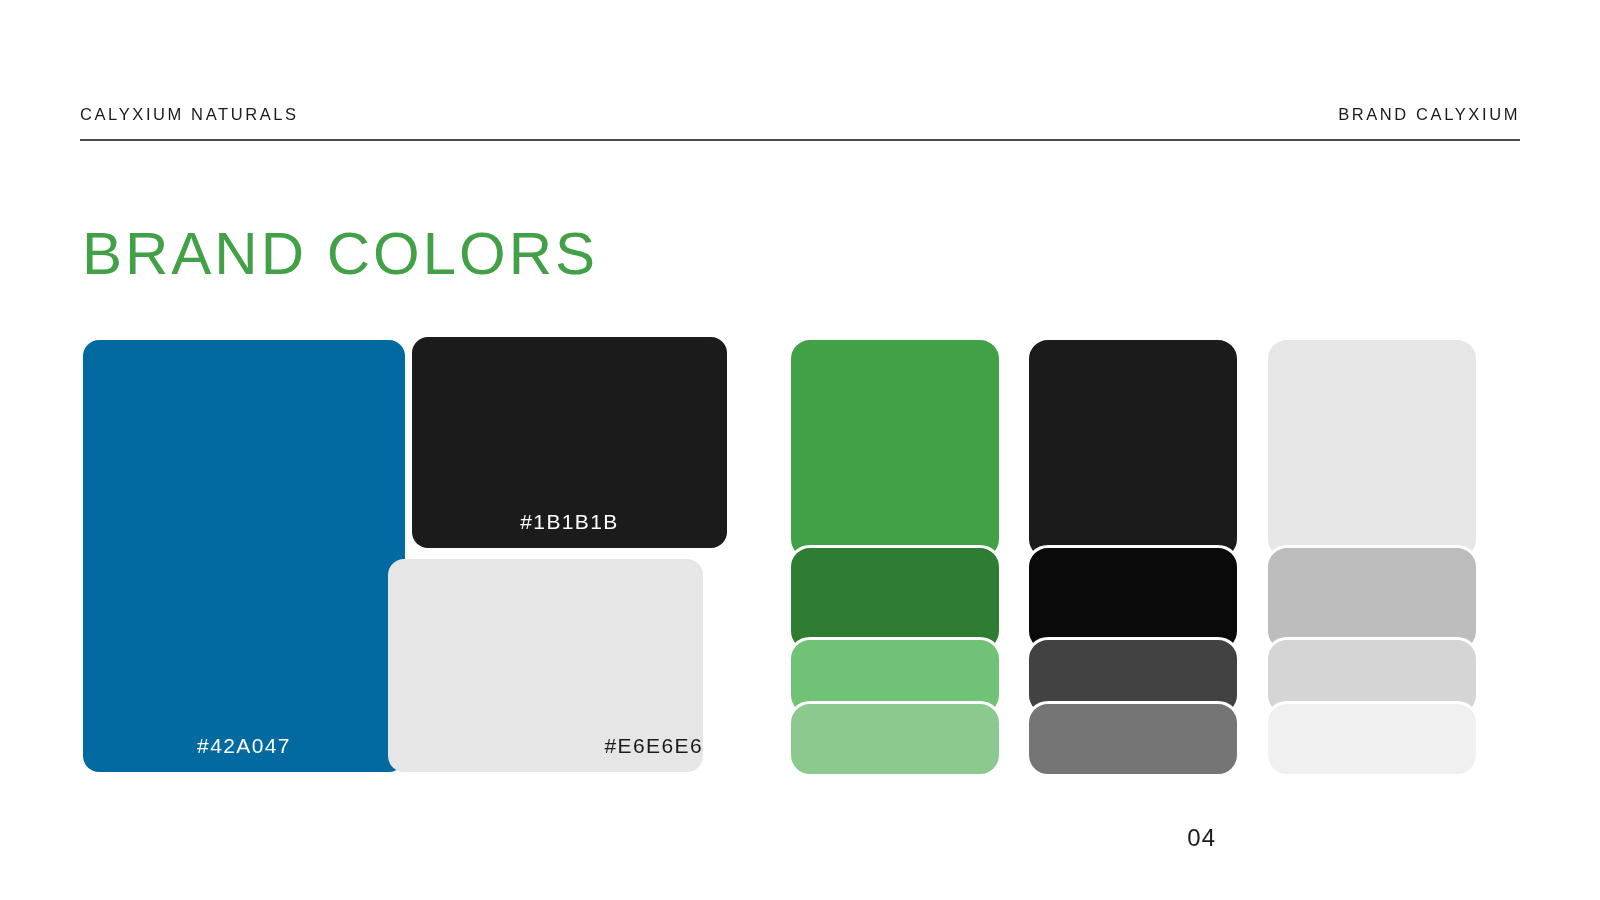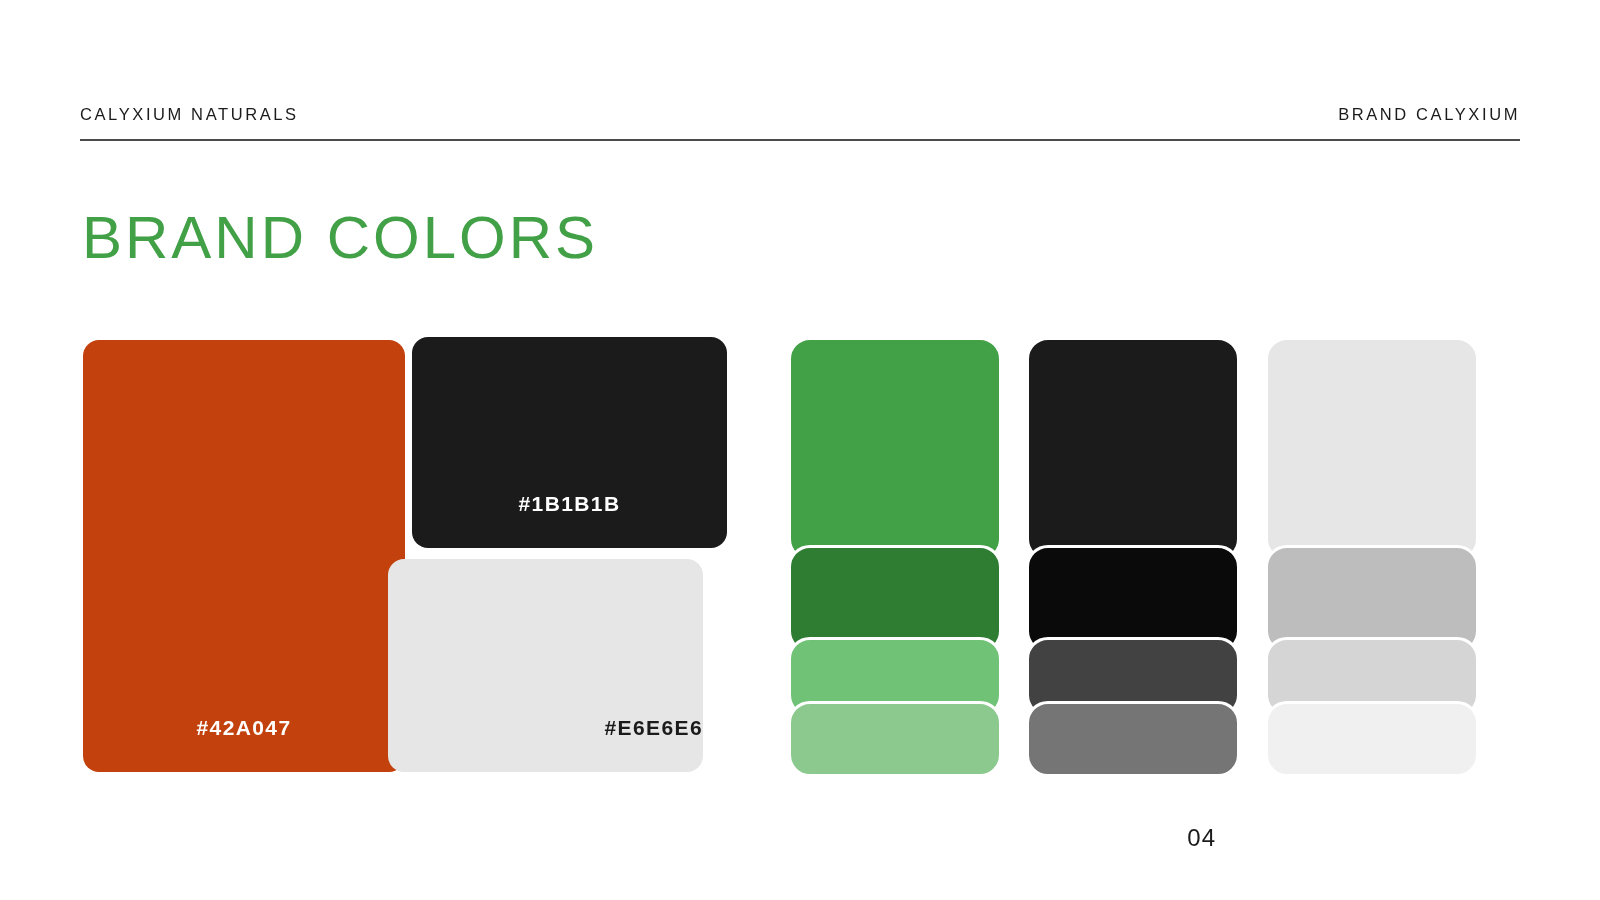--- a/index.html
+++ b/index.html
@@ -38,21 +38,21 @@
   .header-rule {
     position:absolute;
     left:80px; top:91px;
     width:1440px; height:2px;
     background:#4a4a4a;
   }
 
   
   .title-main {
     position:absolute;
-    left:82px; top:160px;
+    left:82px; top:176px;
     font-size:60px;
     font-weight:400;
     letter-spacing:3px;
     color:#42a047;
     line-height:1;
     white-space:nowrap;
   }
   .title-sub {
     position:absolute;
     left:788px; top:198px;
@@ -68,22 +68,22 @@
   .swatch {
     position:absolute;
     border-radius:16px;
     display:flex;
     align-items:flex-end;
     justify-content:center;
   }
   .swatch-label {
     font-size:21px;
     letter-spacing:1.4px;
-    font-weight:700;
-    padding-bottom:34px;
+    font-weight:400;
+    padding-bottom:16px;
     line-height:1;
     white-space:nowrap;
   }
 
   #sw-primary   { left:83px;  top:292px; width:322px; height:432px; }
   #sw-dark      { left:412px; top:289px; width:315px; height:211px; }
   #sw-light     { left:388px; top:511px; width:315px; height:213px;justify-content:flex-end; }
 
   
   .palette {
@@ -125,21 +125,21 @@
 
   <div class="header">
     <div class="header-text">CALYXIUM NATURALS</div>
     <div class="header-text">BRAND CALYXIUM</div>
   </div>
   <div class="header-rule"></div>
 
   <div class="title-main">BRAND COLORS</div>
 
 
-  <div class="swatch" id="sw-primary" style="background: #c2410c;">
+  <div class="swatch" id="sw-primary" style="background: #0369a1;">
     <span class="swatch-label" style="color: rgb(255, 255, 255);">#42A047</span>
   </div>
 
   <div class="swatch" id="sw-dark" style="background: rgb(27, 27, 27);">
     <span class="swatch-label" style="color: rgb(255, 255, 255);">#1B1B1B</span>
   </div>
 
   <div class="swatch" id="sw-light" style="background: rgb(230, 230, 230);">
     <span class="swatch-label" style="color: rgb(27, 27, 27);">#E6E6E6</span>
   </div>

